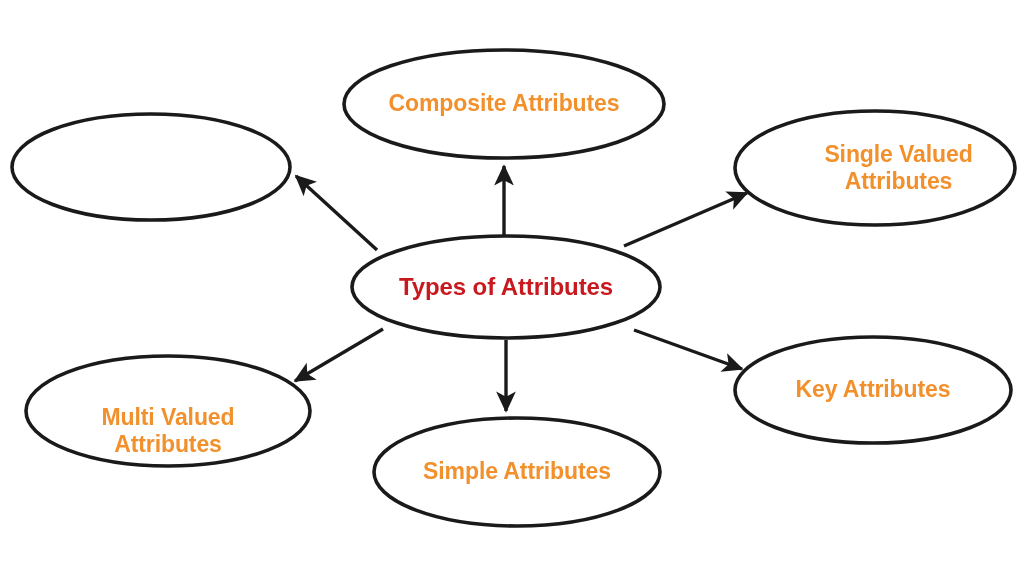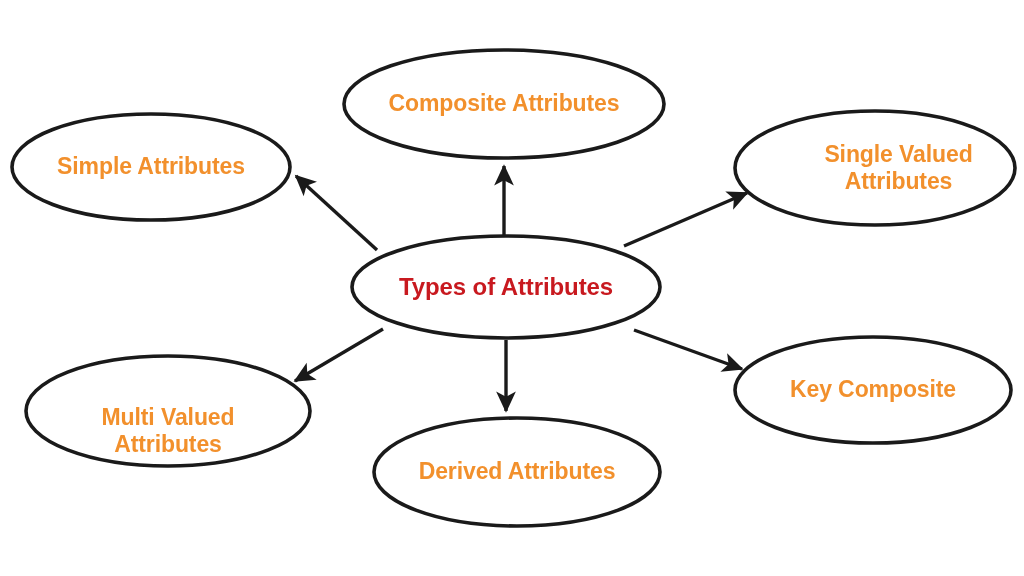--- a/index.html
+++ b/index.html
@@ -74,29 +74,28 @@
       <ellipse cx="151" cy="167" rx="139" ry="53" fill="#FFFFFF" stroke="#1A1A1A" stroke-width="3.6"></ellipse>
       <ellipse cx="504" cy="104" rx="160" ry="54" fill="#FFFFFF" stroke="#1A1A1A" stroke-width="3.6"></ellipse>
       <ellipse cx="875" cy="168" rx="140" ry="57" fill="#FFFFFF" stroke="#1A1A1A" stroke-width="3.6"></ellipse>
       <ellipse cx="873" cy="390" rx="138" ry="53" fill="#FFFFFF" stroke="#1A1A1A" stroke-width="3.6"></ellipse>
       <ellipse cx="517" cy="472" rx="143" ry="54" fill="#FFFFFF" stroke="#1A1A1A" stroke-width="3.6"></ellipse>
       <ellipse cx="168" cy="411" rx="142" ry="55" fill="#FFFFFF" stroke="#1A1A1A" stroke-width="3.6"></ellipse>
       <ellipse cx="506" cy="287" rx="154" ry="51" fill="#FFFFFF" stroke="#1A1A1A" stroke-width="3.6"></ellipse>
     </g>
   </svg>
 
-  <div class="node-label label-branch" style="left:12px; top:141px; width:278px; height:52px;">Simple Attributes</div>
 
   <div class="node-label label-branch" style="left:344px; top:78px; width:320px; height:52px;">Composite Attributes</div>
 
   <div class="node-label label-branch" style="left:735px; top:138px; width:327px; height:60px;">Single Valued
 Attributes</div>
 
-  <div class="node-label label-branch" style="left:735px; top:364px; width:276px; height:52px;">Key Composite</div>
+  <div class="node-label label-branch" style="left:735px; top:364px; width:276px; height:52px;">Key Attributes</div>
 
-  <div class="node-label label-branch" style="left:374px; top:446px; width:286px; height:52px;">Derived Attributes</div>
+  <div class="node-label label-branch" style="left:374px; top:446px; width:286px; height:52px;">Simple Attributes</div>
 
   <div class="node-label label-branch" style="left:26px; top:401px; width:284px; height:60px;">Multi Valued
 Attributes</div>
 
   <div class="node-label label-center" style="left:352px; top:261px; width:308px; height:52px;">Types of Attributes</div>
 
 </div>
 
 </body></html>

